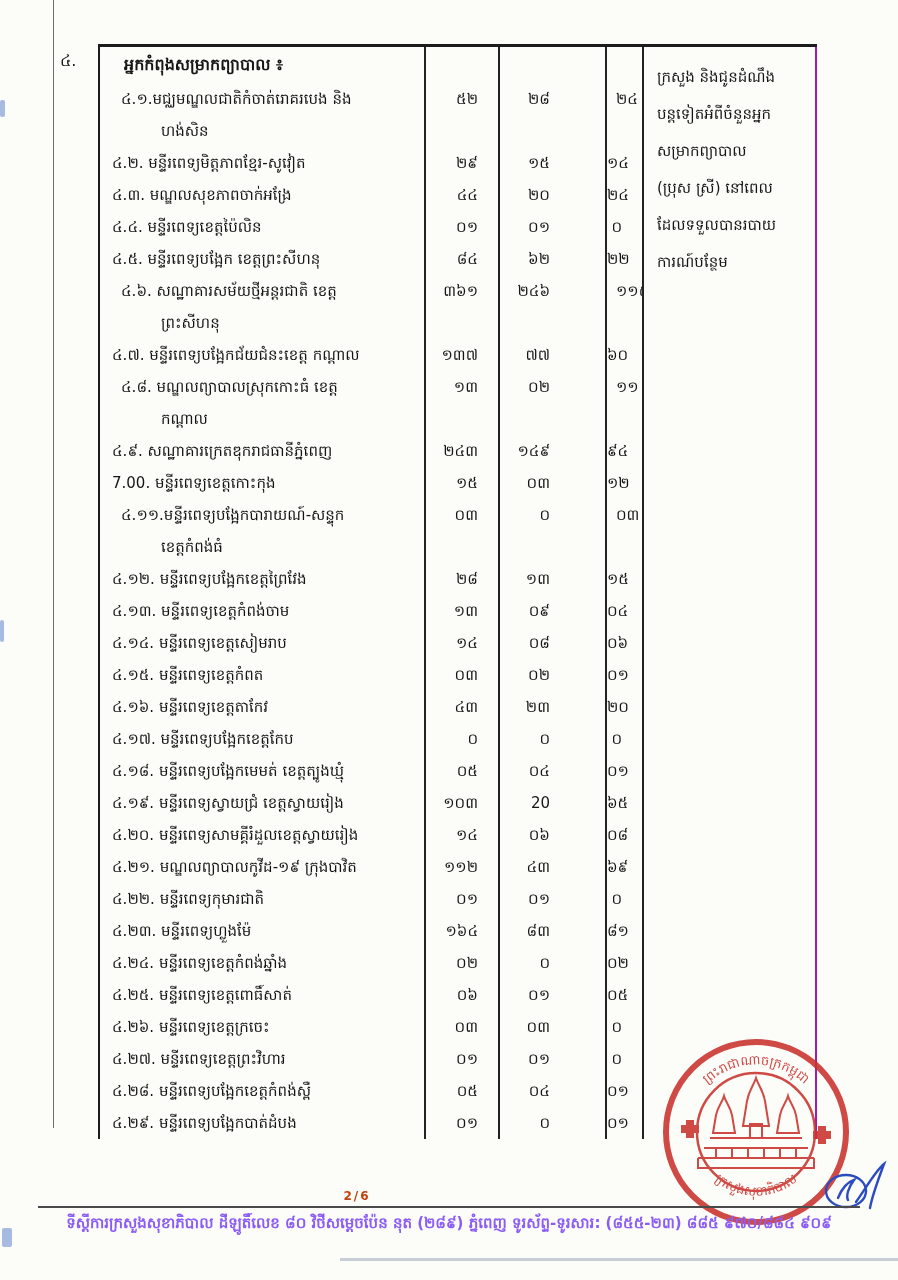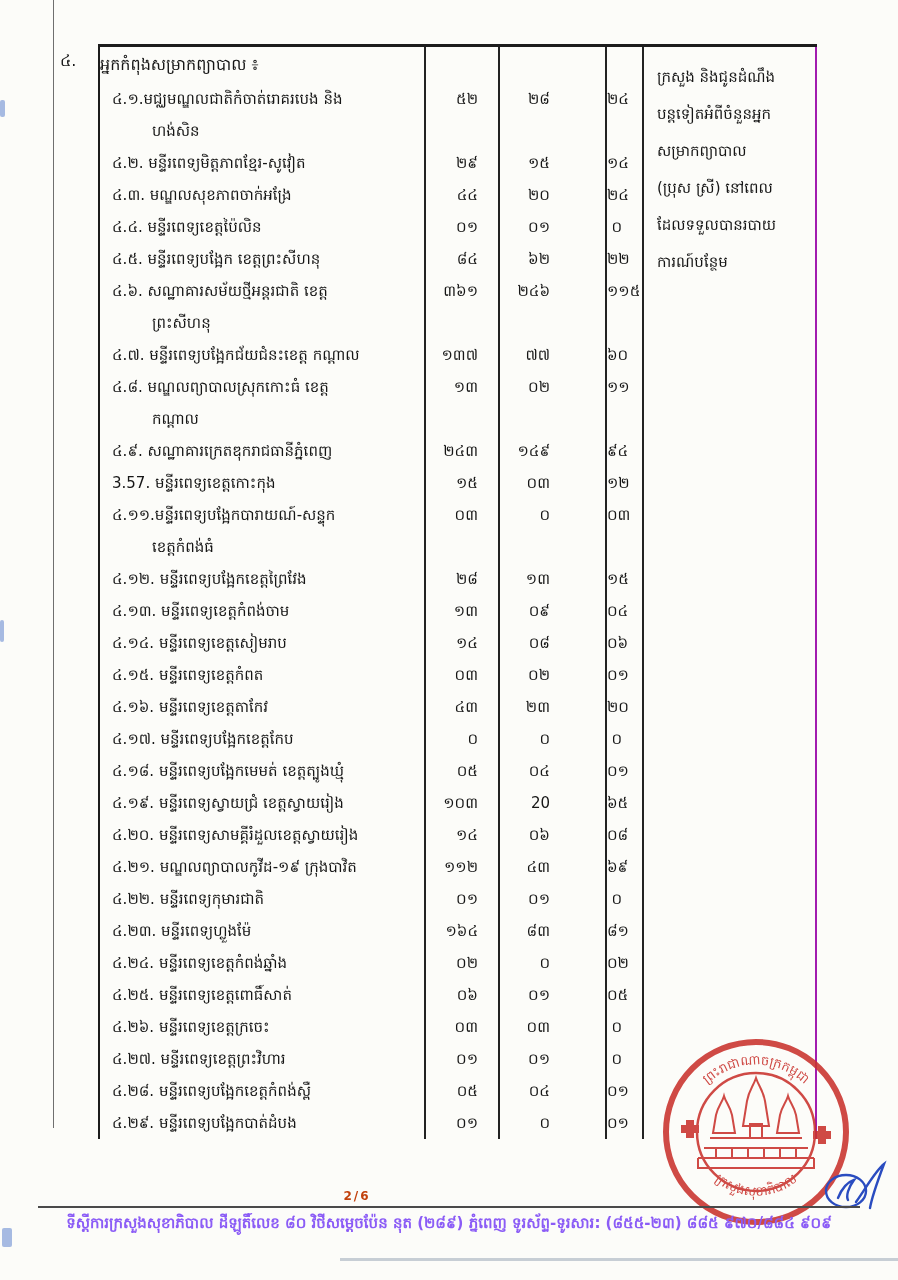--- a/index.html
+++ b/index.html
@@ -23,23 +23,23 @@
   .c-v0{grid-column:2;}
   .c-v1{grid-column:3;}
   .c-v2{grid-column:4;margin-left:35px;}
   .c-val{border-left:2px solid #222;text-align:right;padding-right:20px;font-size:15px;line-height:32px;white-space:nowrap;}
   .c-remarks{
     grid-column:5;grid-row:1 / span 30;
     border-left:2px solid #222;border-right:2px solid #a21caf;
     padding:12px 4px 0 13px;
   }
   .single{min-height:32px;}
-  .double{min-height:64px;}
+  .double{min-height:64px;padding-left:9px;}
   .head{min-height:36px;}
-  .section-title{font-weight:normal;font-size:16px;line-height:36px;padding-left:0;white-space:nowrap;overflow:hidden;}
+  .section-title{font-weight:bold;font-size:16px;line-height:36px;padding-left:24px;white-space:nowrap;overflow:hidden;}
   .desc-line{font-size:15px;line-height:32px;height:32px;padding-left:12px;white-space:nowrap;overflow:hidden;}
   .desc-line.cont{padding-left:52px;}
   .remark-line{font-size:15px;line-height:37px;white-space:nowrap;overflow:hidden;}
   
   .page-num{position:absolute;left:0;top:1189px;width:714px;text-align:center;
     font-weight:bold;font-size:12px;letter-spacing:2px;color:#c2410c;}
   .footer-line{position:absolute;left:38px;top:1206px;width:822px;height:2px;background:#4a4a4a;}
   .footer-text{position:absolute;left:0;top:1213px;width:898px;text-align:center;
     font-weight:bold;font-size:15px;color:#8b5cf6;white-space:nowrap;overflow:hidden;}
   
@@ -139,21 +139,21 @@
     <div class="cell c-val c-v2 double">១១</div>
 
     <div class="cell c-desc single">
         <div class="desc-line">៤.៩. សណ្ឋាគារក្រេតឌុករាជធានីភ្នំពេញ</div>
       </div>
     <div class="cell c-val c-v0 single">២៤៣</div>
     <div class="cell c-val c-v1 single">១៤៩</div>
     <div class="cell c-val c-v2 single">៩៤</div>
 
     <div class="cell c-desc single">
-        <div class="desc-line">3.57. មន្ទីរពេទ្យខេត្តកោះកុង</div>
+        <div class="desc-line">7.00. មន្ទីរពេទ្យខេត្តកោះកុង</div>
       </div>
     <div class="cell c-val c-v0 single">១៥</div>
     <div class="cell c-val c-v1 single">០៣</div>
     <div class="cell c-val c-v2 single">១២</div>
 
     <div class="cell c-desc double">
         <div class="desc-line">៤.១១.មន្ទីរពេទ្យបង្អែកបារាយណ៍-សន្ទុក</div>
         <div class="desc-line cont">ខេត្តកំពង់ធំ</div>
       </div>
     <div class="cell c-val c-v0 double">០៣</div>

